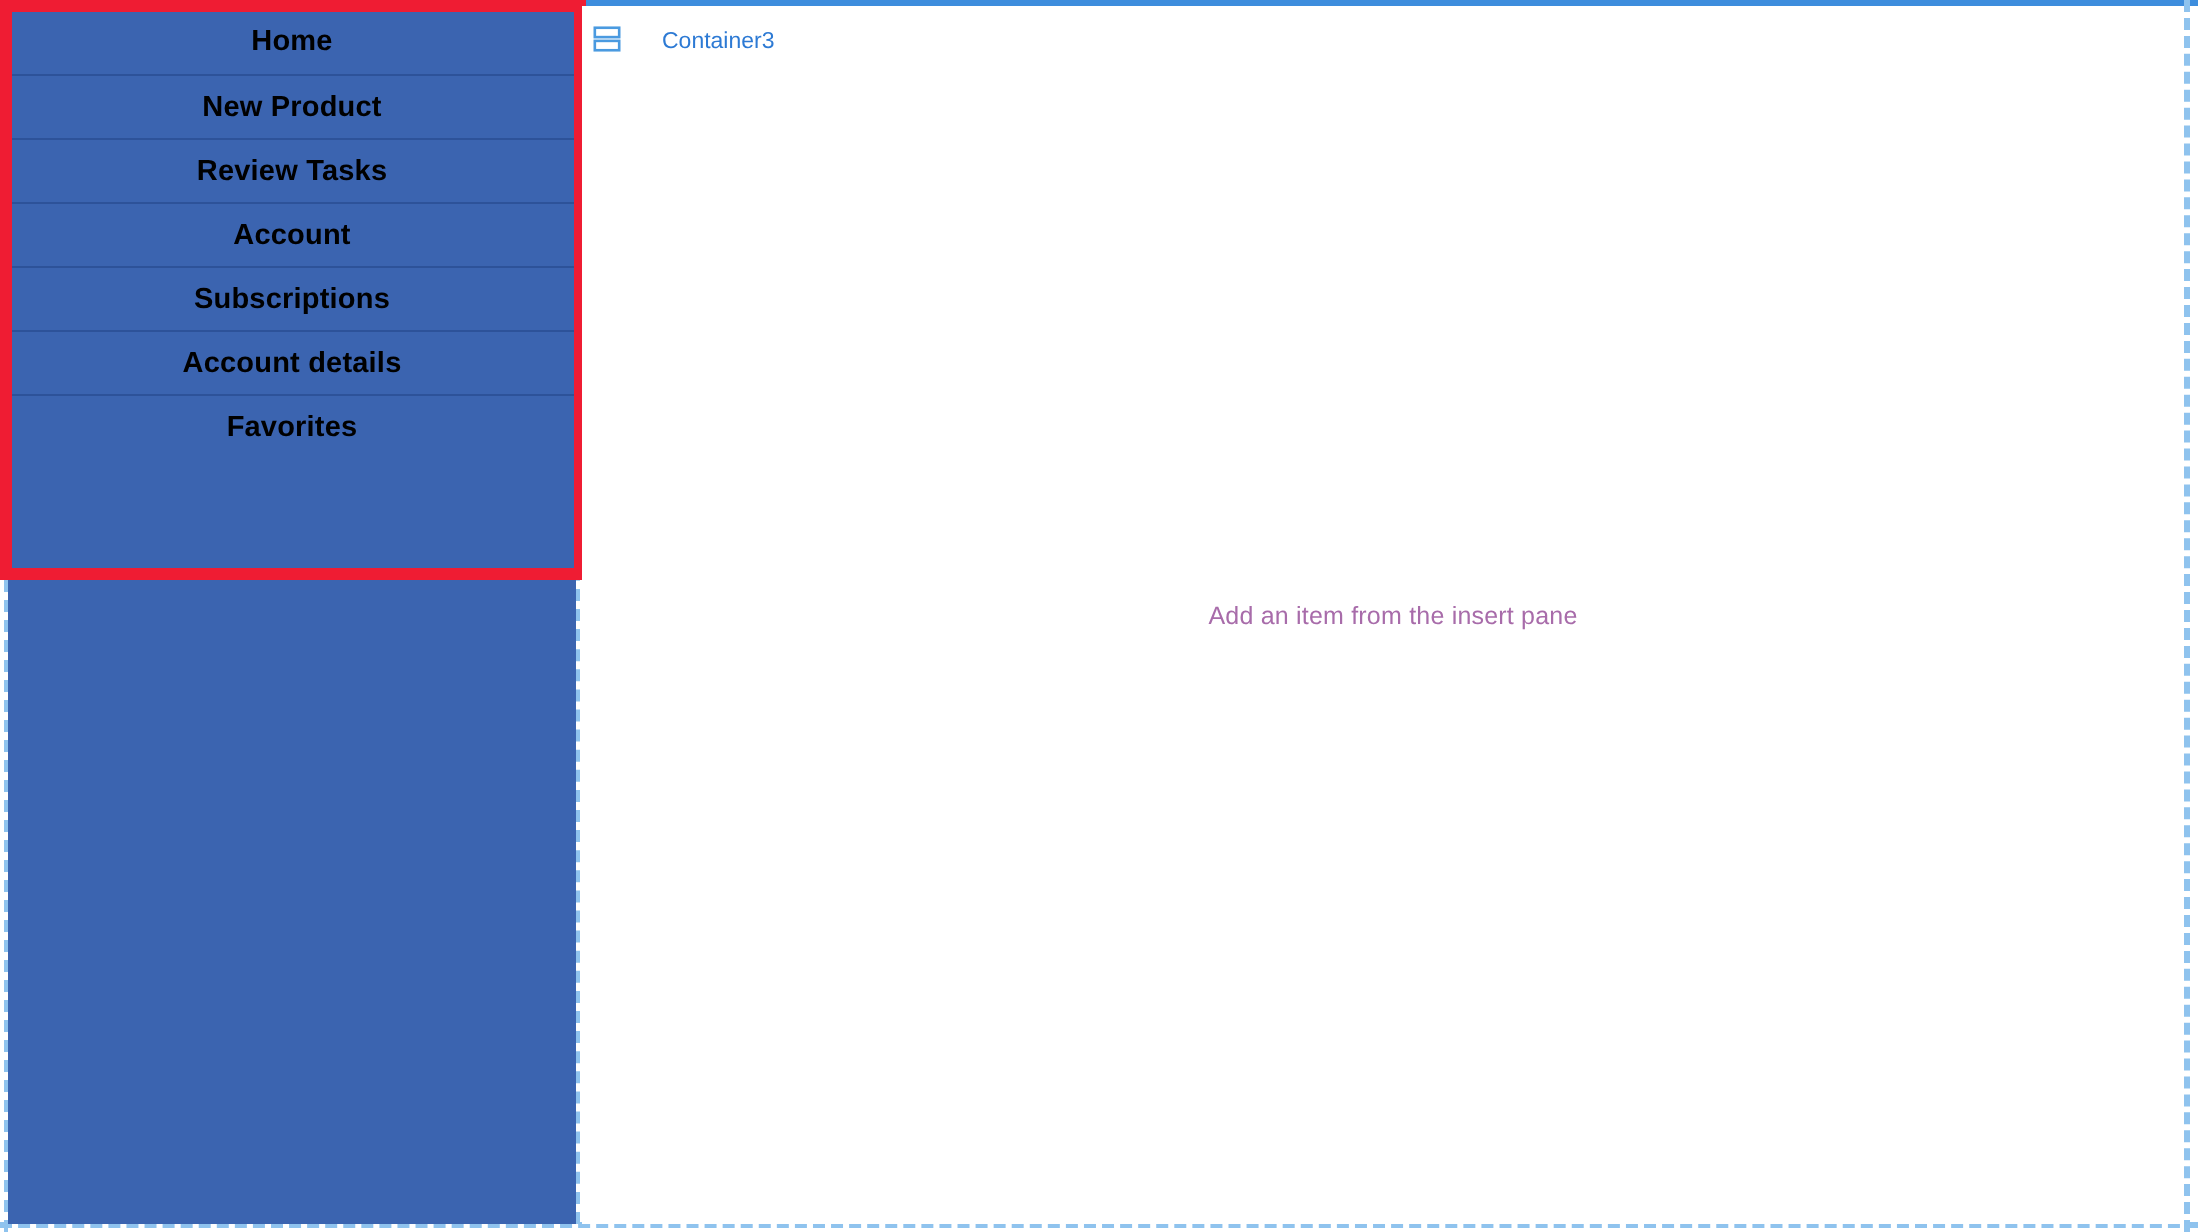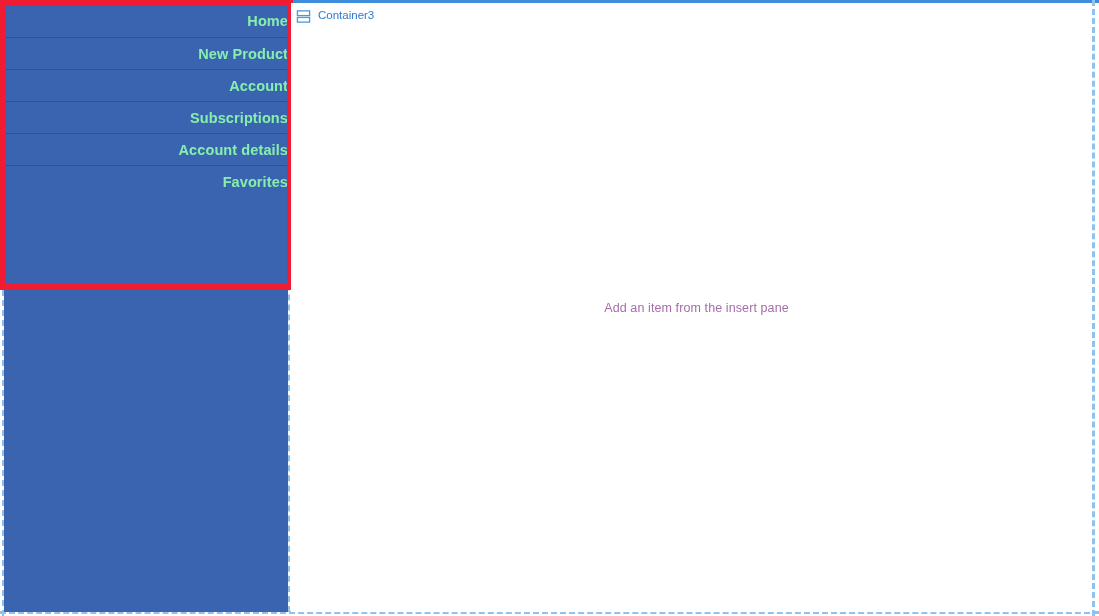--- a/index.html
+++ b/index.html
@@ -78,22 +78,22 @@
   .nav-list {
     position: absolute;
     left: 0;
     top: 2px;
     width: 284px;
   }
   .nav-item {
     position: relative;
     height: 32px;
     line-height: 32px;
-    text-align: right;
-    color: #86efac;
+    text-align: center;
+    color: #000000;
     font-size: 14.5px;
     font-weight: bold;
     background: #3b64b0;
     border-top: 1px solid #2d5299;
     box-sizing: border-box;
     cursor: pointer;
     user-select: none;
     letter-spacing: 0.1px;
   }
   .nav-item:first-child {
@@ -121,22 +121,22 @@
     height: 609px;
     background: #ffffff;
     box-sizing: border-box;
   }
 
   #container-header {
     position: absolute;
     left: 5px;
     top: 6px;
     display: flex;
-    align-items: flex-start;
-    gap: 7px;
+    align-items: flex-end;
+    gap: 20px;
     height: 18px;
   }
   .container-icon {
     width: 15px;
     height: 15px;
     display: block;
   }
   #container-label {
     font-size: 11.5px;
     color: #2d7ad4;
@@ -174,20 +174,23 @@
   <div class="frame-right"></div>
   <div class="frame-bottom"></div>
 
   <div id="sidebar">
     <div class="nav-list">
       <div class="nav-item">
         <span>Home</span>
       </div>
       <div class="nav-item">
         <span>New Product</span>
+      </div>
+      <div class="nav-item">
+        <span>Review Tasks</span>
       </div>
       <div class="nav-item">
         <span>Account</span>
       </div>
       <div class="nav-item">
         <span>Subscriptions</span>
       </div>
       <div class="nav-item">
         <span>Account details</span>
       </div>

